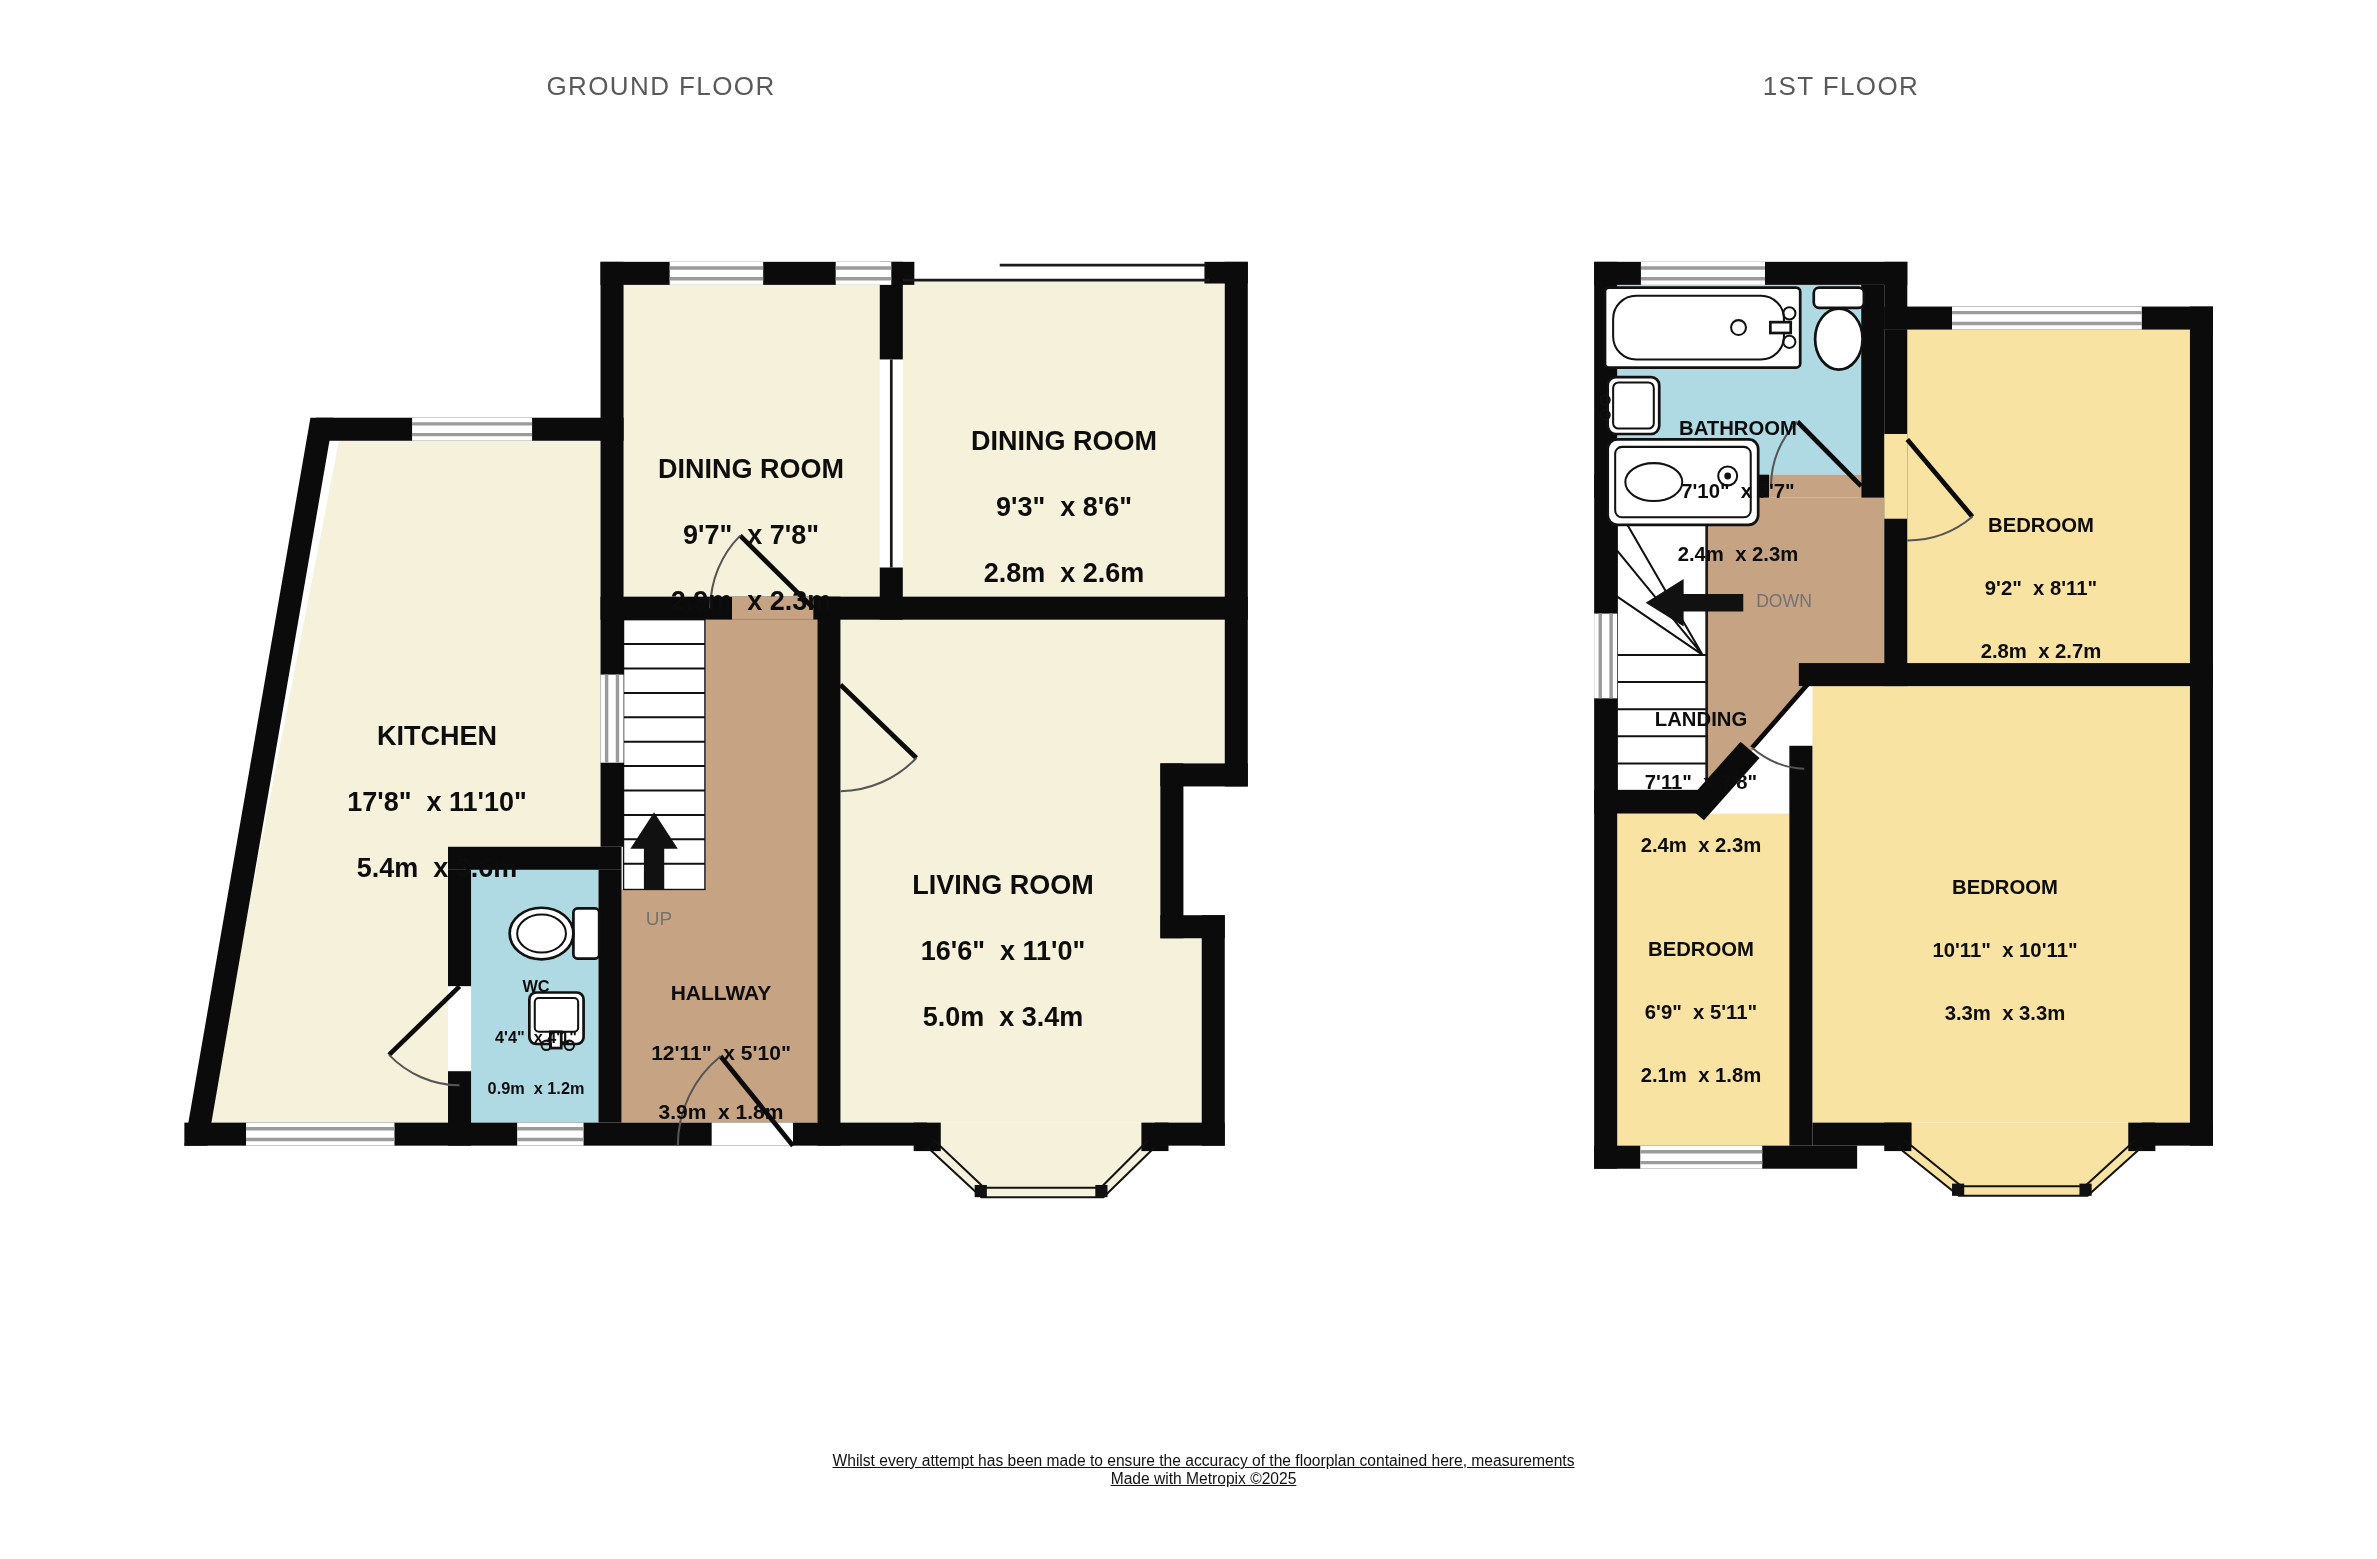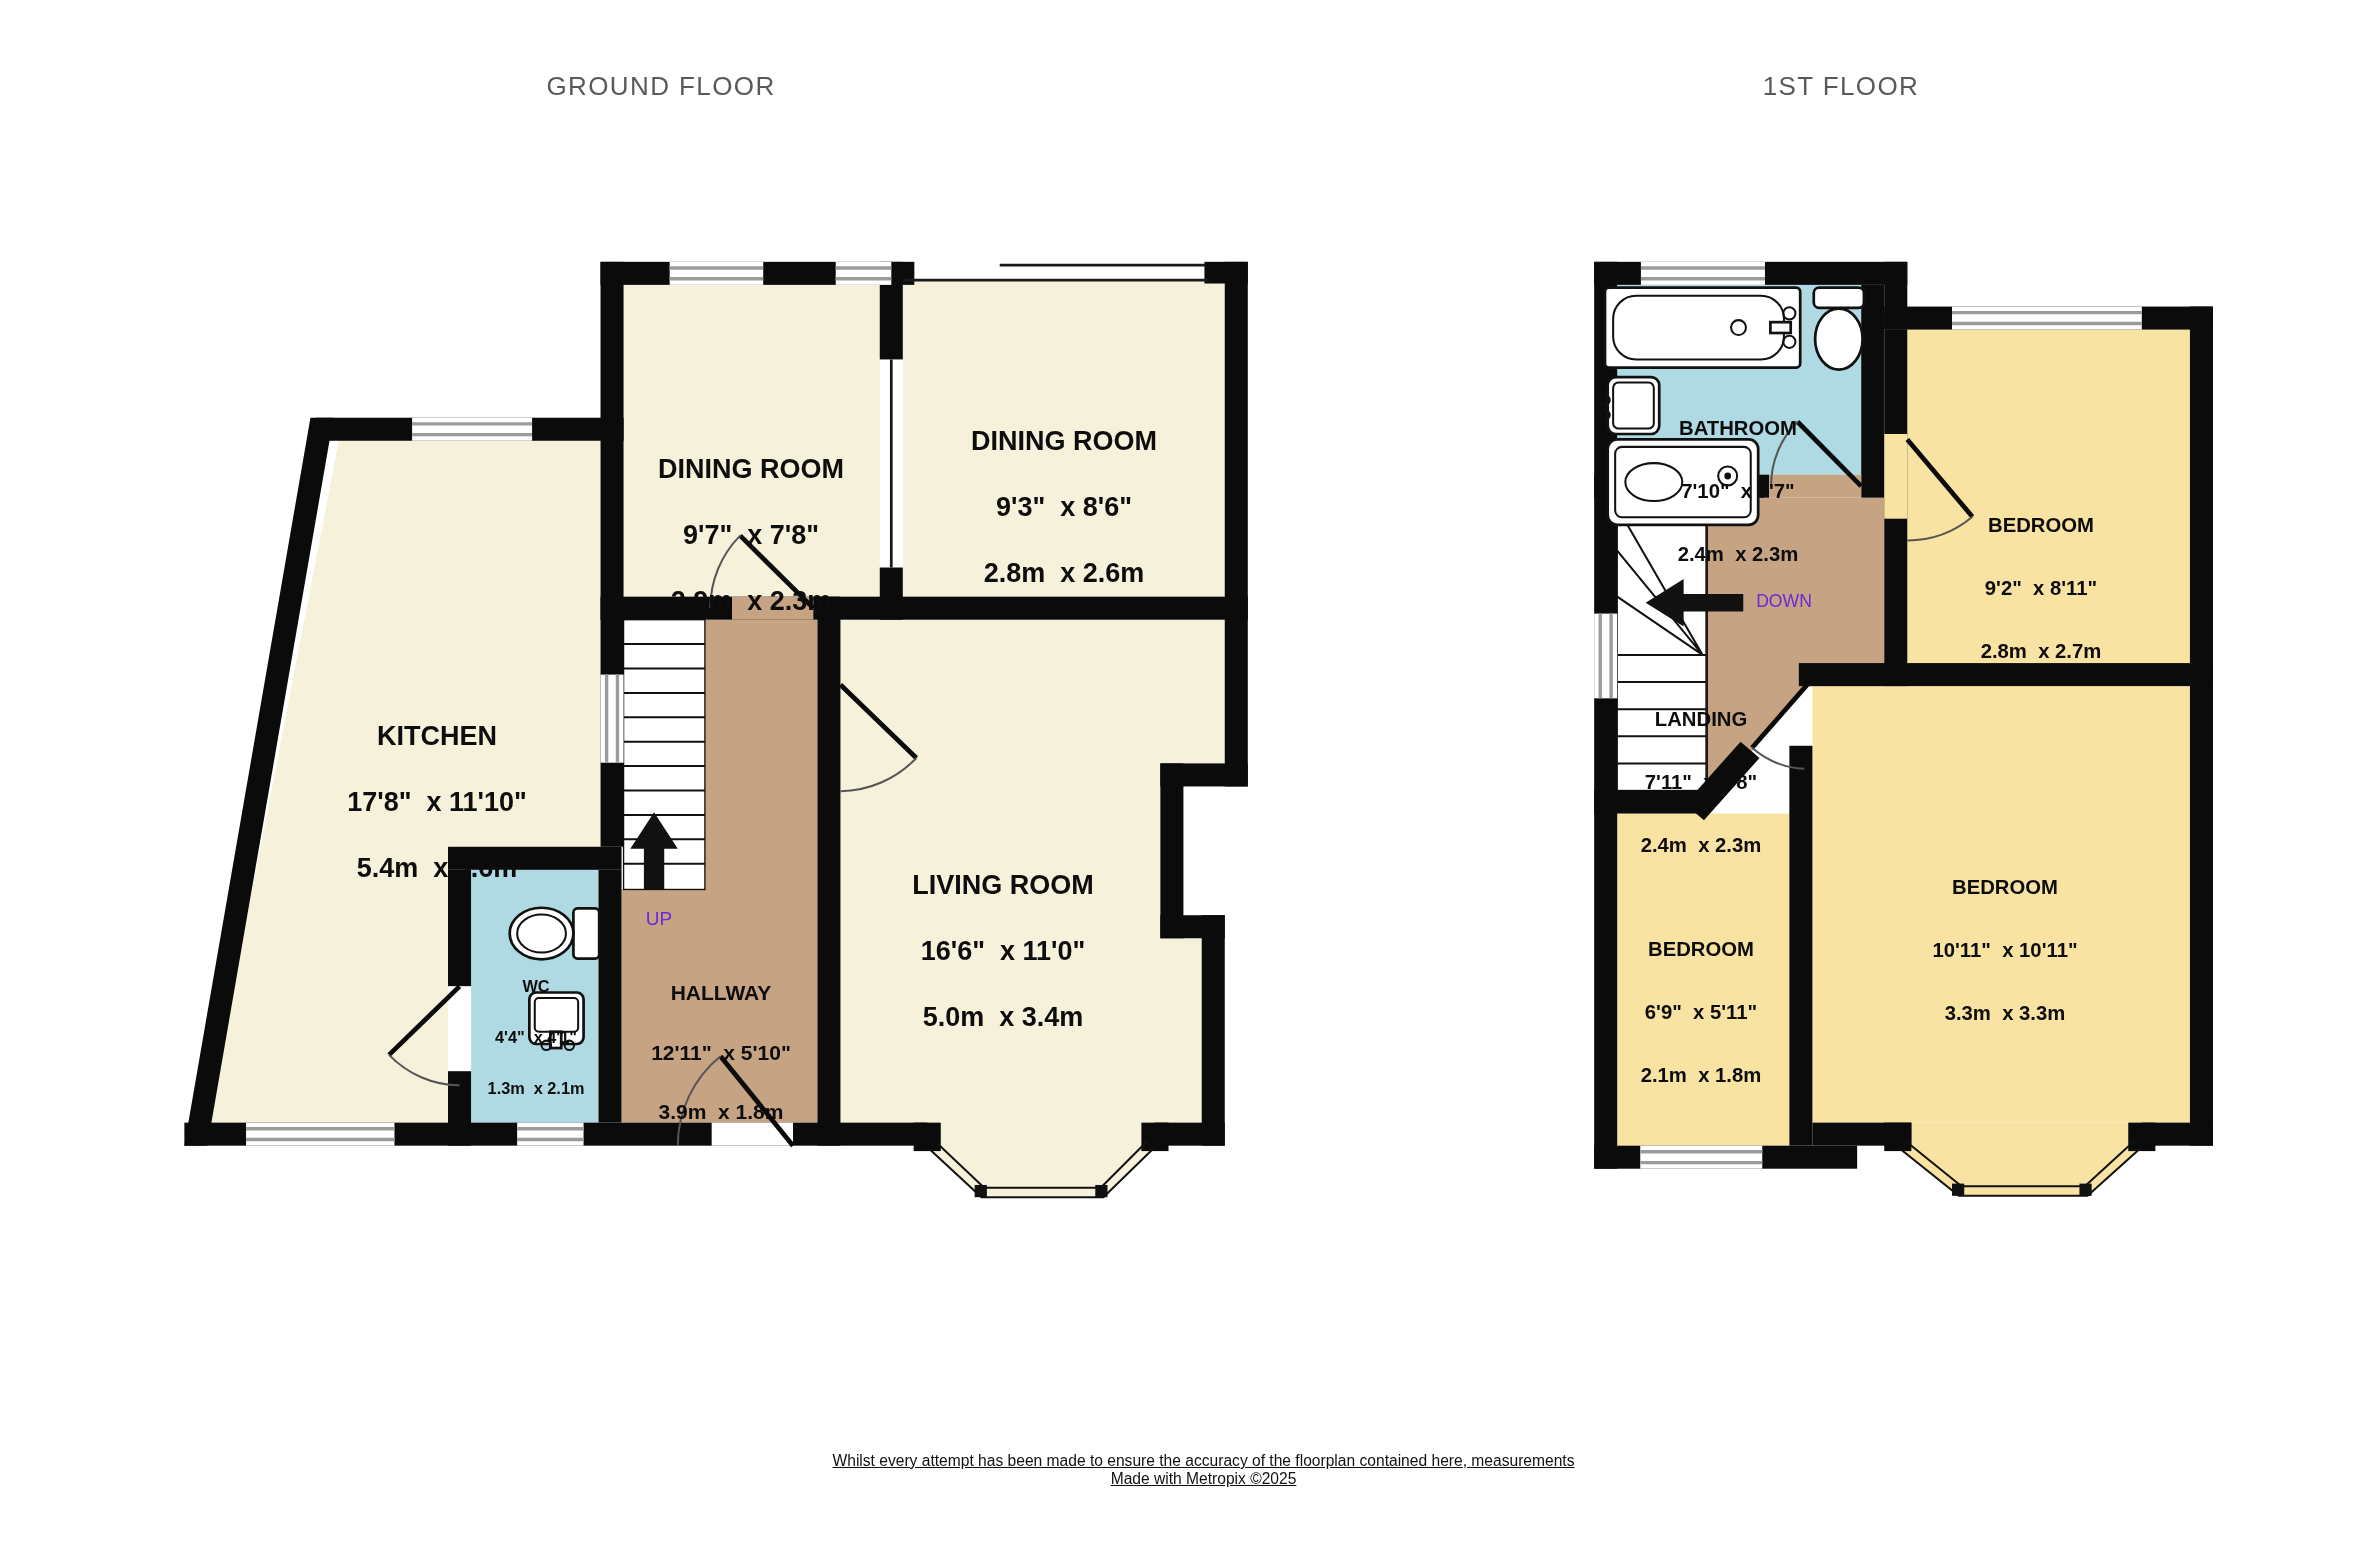--- a/index.html
+++ b/index.html
@@ -8,21 +8,21 @@
   svg{position:absolute;left:0;top:0;}
   .floor-title{position:absolute;transform:translateX(-50%);font-size:26px;color:#595959;
        letter-spacing:1.4px;white-space:pre;}
   .room-label{position:absolute;transform:translateX(-50%);text-align:center;color:#0d0d0d;
        font-weight:bold;white-space:pre;line-height:21px;font-size:20.3px;}
   .room-label .rname{display:block;}
   .room-label .dims{display:block;}
   .lbl-lg{font-size:27px;line-height:22px;}
   .lbl-sm{font-size:16.3px;line-height:17px;}
   .lbl-md{font-size:21px;line-height:19.7px;}
-  .dir-label{position:absolute;transform:translateX(-50%);font-size:19px;color:#6d28d9;white-space:pre;}
+  .dir-label{position:absolute;transform:translateX(-50%);font-size:19px;color:#737373;white-space:pre;}
   .disclaimer{position:absolute;left:763px;top:1452px;width:881px;text-align:center;
        font-size:15.6px;line-height:18px;color:#111;}
   .disclaimer div{white-space:pre-wrap;text-decoration:underline;}
   .cream{fill:#F6F1DB;} .yellow{fill:#F8E3A3;} .blue{fill:#AFDAE3;} .tan{fill:#C6A383;}
   .wall{fill:#0B0B0B;}
   .thin{stroke:#1a1a1a;stroke-width:4;fill:none;}
   .glass{stroke:#9b9b9b;stroke-width:5;fill:none;}
   .fixture{fill:#ffffff;stroke:#111;stroke-width:4;}
   .fixline{fill:none;stroke:#111;stroke-width:3;}
   .leaf{stroke:#0B0B0B;stroke-width:7;fill:none;}
@@ -257,21 +257,21 @@
   <span class="dims">5.4m  x 3.6m</span>
 </div>
 <div class="room-label lbl-lg" style="left:1003px;top:830px">
   <span class="rname">LIVING ROOM</span>
   <span class="dims">16'6"  x 11'0"</span>
   <span class="dims">5.0m  x 3.4m</span>
 </div>
 <div class="room-label lbl-sm" style="left:536px;top:944px">
   <span class="rname">WC</span>
   <span class="dims">4'4"  x 4'1"</span>
-  <span class="dims">1.3m  x 2.1m</span>
+  <span class="dims">0.9m  x 1.2m</span>
 </div>
 <div class="room-label lbl-md" style="left:721px;top:944px">
   <span class="rname">HALLWAY</span>
   <span class="dims">12'11"  x 5'10"</span>
   <span class="dims">3.9m  x 1.8m</span>
 </div>
 <div class="dir-label" style="left:659px;top:908px">UP</div>
 
 <div class="room-label" style="left:1738px;top:376px">
   <span class="rname">BATHROOM</span>

